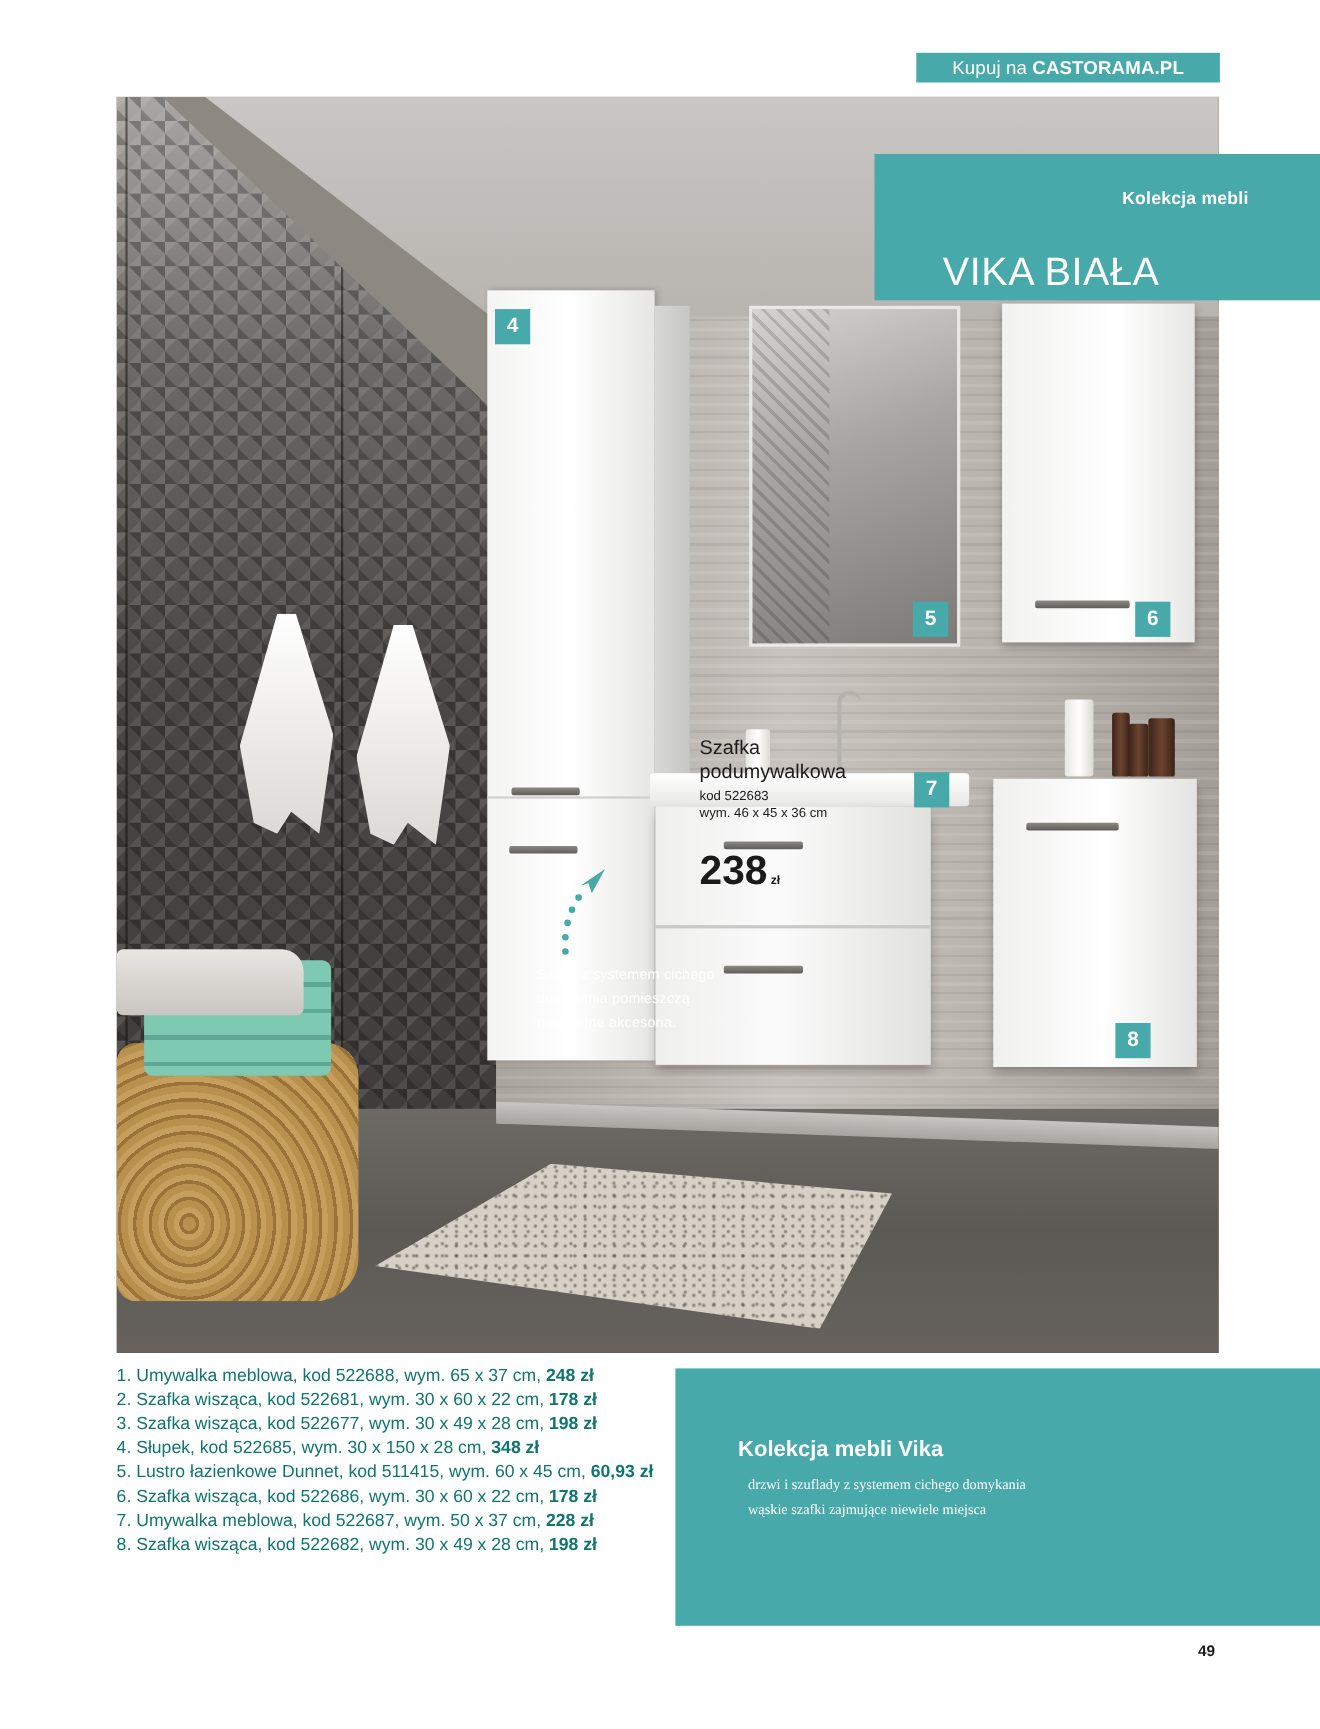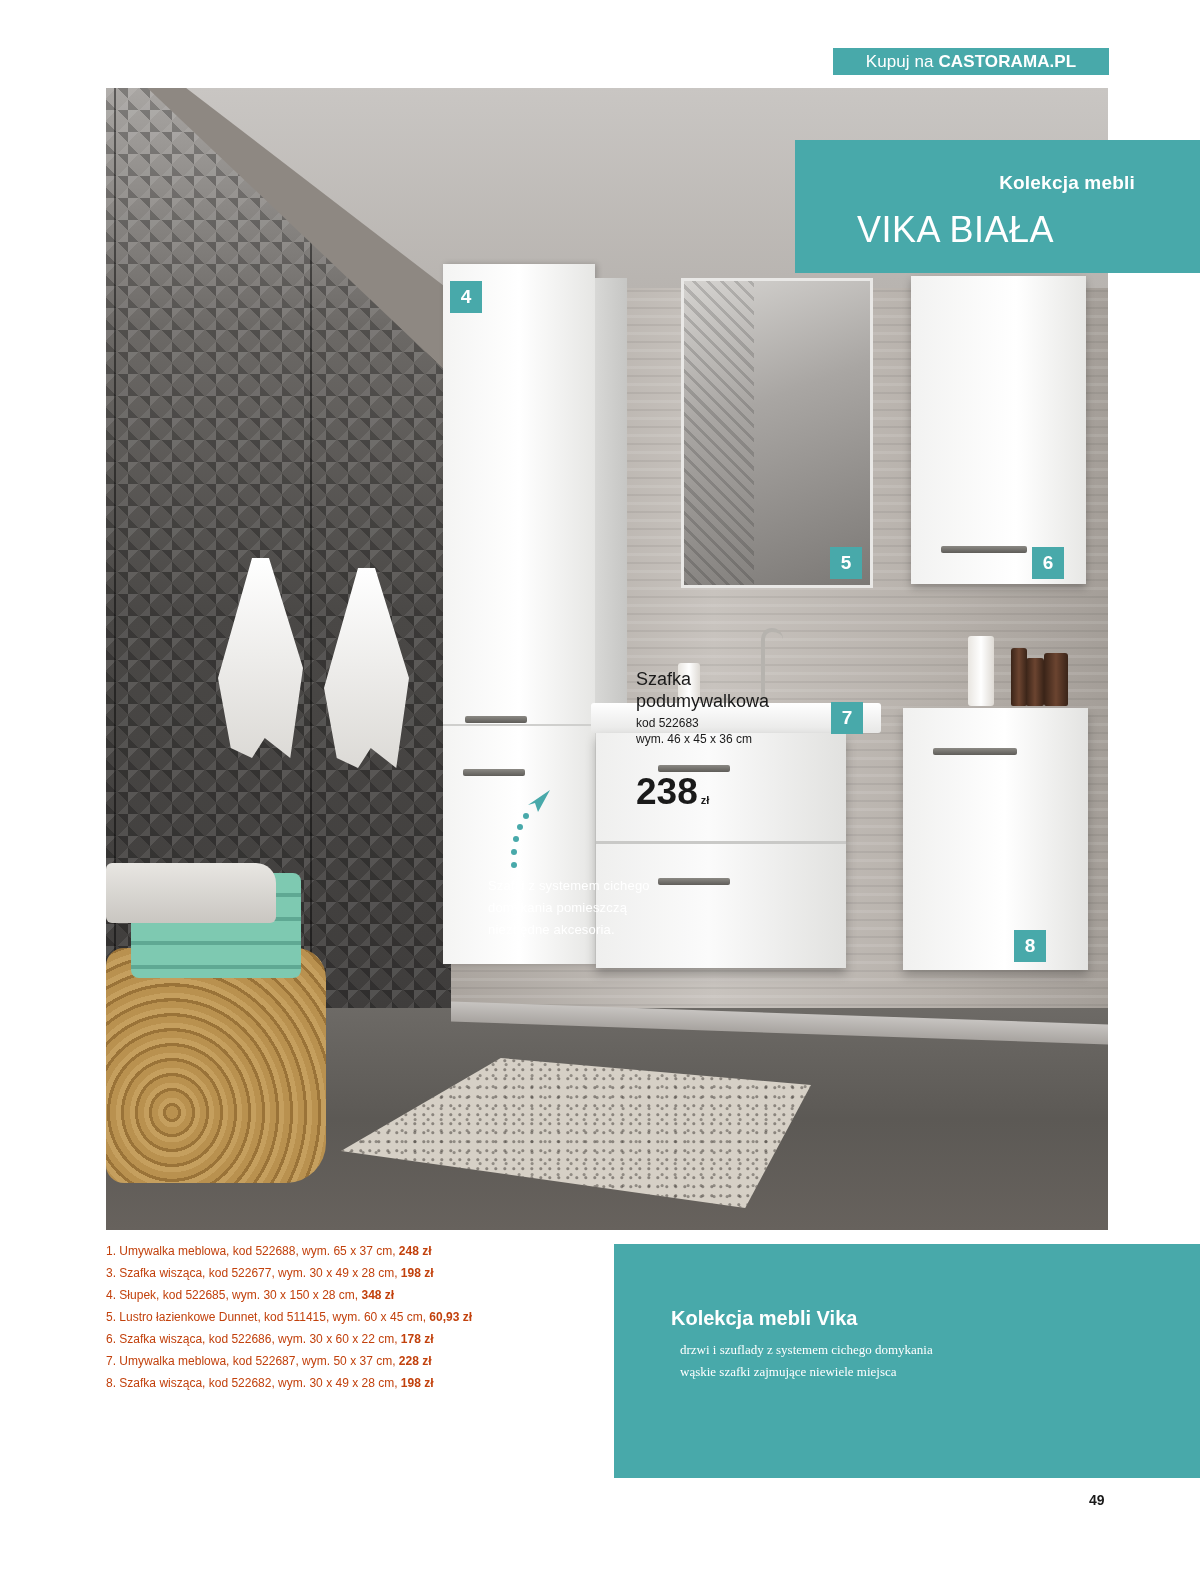--- a/index.html
+++ b/index.html
@@ -156,30 +156,30 @@
       color: #ffffff; font-size: 13px; line-height: 22px; letter-spacing: 0.2px;
     }
 
     
     .header-panel {
       position: absolute; left: 795px; top: 140px; width: 405px; height: 133px;
       background: #48a9aa; color: #fff;
     }
     .header-panel .subtitle {
       position: absolute; left: 0; width: 340px; top: 32px; text-align: right;
-      font-size: 19px; font-weight: 700; letter-spacing: 0.2px;
+      font-size: 16px; font-weight: 700; letter-spacing: 0.2px;
     }
     .header-panel .title {
-      position: absolute; left: 62px; top: 69px; font-size: 36px; font-weight: 400; letter-spacing: 0.5px;
+      position: absolute; left: 62px; top: 86px; font-size: 36px; font-weight: 400; letter-spacing: 0.5px;
     }
 
     
     .product-list {
       position: absolute; left: 106px; top: 1240px; width: 500px; list-style: none;
-      font-size: 12px; line-height: 22px; color: #c2410c;
+      font-size: 16px; line-height: 22px; color: #0f766e;
     }
     .product-list li { white-space: nowrap; }
     .product-list .p-price { font-weight: 700; }
 
     
     .info-panel {
       position: absolute; left: 614px; top: 1244px; width: 595px; height: 234px;
       background: #48a9aa; color: #fff;
     }
     .info-panel .heading {
@@ -274,20 +274,21 @@
 
 <div class="feature-note">Szafki z systemem cichego domykania pomieszczą niezbędne akcesoria.</div>
 
 <div class="header-panel">
   <div class="subtitle">Kolekcja mebli</div>
   <div class="title">VIKA BIAŁA</div>
 </div>
 
 <ol class="product-list">
   <li><span>1.</span> <span>Umywalka meblowa, kod 522688, wym. 65 x 37 cm, </span><span class="p-price">248 zł</span></li>
+  <li><span>2.</span> <span>Szafka wisząca, kod 522681, wym. 30 x 60 x 22 cm, </span><span class="p-price">178 zł</span></li>
   <li><span>3.</span> <span>Szafka wisząca, kod 522677, wym. 30 x 49 x 28 cm, </span><span class="p-price">198 zł</span></li>
   <li><span>4.</span> <span>Słupek, kod 522685, wym. 30 x 150 x 28 cm, </span><span class="p-price">348 zł</span></li>
   <li><span>5.</span> <span> Lustro łazienkowe Dunnet, kod 511415, wym. 60 x 45 cm, </span><span class="p-price">60,93 zł</span></li>
   <li><span>6.</span> <span>Szafka wisząca, kod 522686, wym. 30 x 60 x 22 cm, </span><span class="p-price">178 zł</span></li>
   <li><span>7.</span> <span>Umywalka meblowa, kod 522687, wym. 50 x 37 cm, </span><span class="p-price">228 zł</span></li>
   <li><span>8.</span> <span>Szafka wisząca, kod 522682, wym. 30 x 49 x 28 cm, </span><span class="p-price">198 zł</span></li>
 </ol>
 
 <div class="info-panel">
   <div class="heading">Kolekcja mebli Vika</div>

